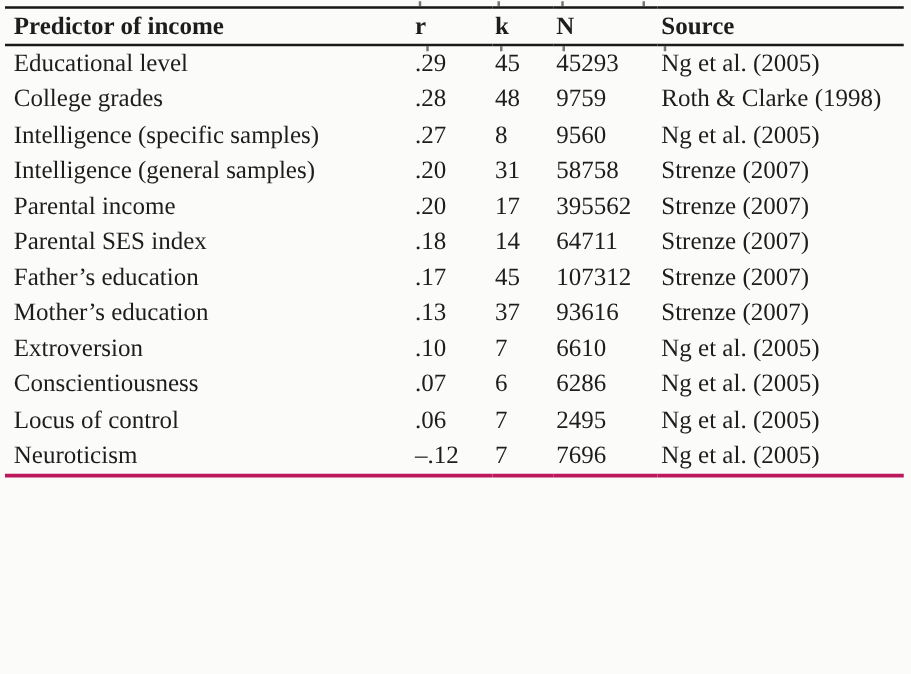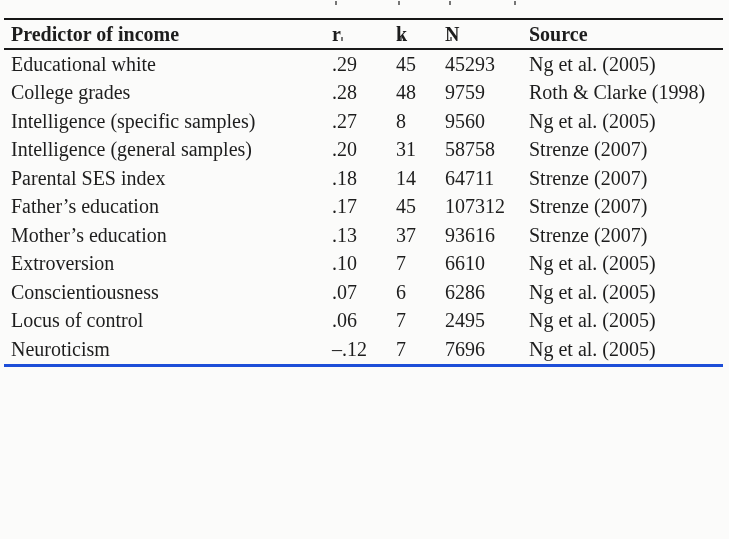--- a/index.html
+++ b/index.html
@@ -16,21 +16,21 @@
   }
   #page {
     position: relative;
     width: 729px;
     height: 539px;
     background: #fbfbfa;
   }
   table.data-table {
     position: absolute;
     left: 4px;
-    top: 18px;
+    top: 5px;
     width: 719px;
     border-collapse: collapse;
     table-layout: fixed;
     font-size: 20px;
   }
   table.data-table th {
     font-weight: bold;
     text-align: left;
     vertical-align: middle;
     height: 28px;
@@ -44,21 +44,21 @@
   table.data-table td {
     text-align: left;
     vertical-align: middle;
     height: 28.5px;
     padding-top: 0;
     padding-bottom: 0;
     white-space: nowrap;
     overflow: hidden;
   }
   table.data-table tbody tr:last-child td {
-    border-bottom: 3px solid #1d4ed8;
+    border-bottom: 3px solid #be185d;
   }
   .c-pred { padding-left: 7px; padding-right: 2px; }
   .c-r    { padding-left: 4px; padding-right: 2px; }
   .c-k    { padding-left: 2px; padding-right: 2px; }
   .c-n    { padding-left: 2px; padding-right: 2px; }
   .c-src  { padding-left: 3px; padding-right: 2px; }
 
   
   .tick {
     position: absolute;
@@ -102,21 +102,21 @@
       <tr>
         <th class="c-pred">Predictor of income</th>
         <th class="c-r">r</th>
         <th class="c-k">k</th>
         <th class="c-n">N</th>
         <th class="c-src">Source</th>
       </tr>
     </thead>
     <tbody>
         <tr>
-      <td class="c-pred">Educational white</td>
+      <td class="c-pred">Educational level</td>
       <td class="c-r">.29</td>
       <td class="c-k">45</td>
       <td class="c-n">45293</td>
       <td class="c-src">Ng et al. (2005)</td>
     </tr>
         <tr>
       <td class="c-pred">College grades</td>
       <td class="c-r">.28</td>
       <td class="c-k">48</td>
       <td class="c-n">9759</td>
@@ -130,20 +130,27 @@
       <td class="c-src">Ng et al. (2005)</td>
     </tr>
         <tr>
       <td class="c-pred">Intelligence (general samples)</td>
       <td class="c-r">.20</td>
       <td class="c-k">31</td>
       <td class="c-n">58758</td>
       <td class="c-src">Strenze (2007)</td>
     </tr>
         <tr>
+      <td class="c-pred">Parental income</td>
+      <td class="c-r">.20</td>
+      <td class="c-k">17</td>
+      <td class="c-n">395562</td>
+      <td class="c-src">Strenze (2007)</td>
+    </tr>
+        <tr>
       <td class="c-pred">Parental SES index</td>
       <td class="c-r">.18</td>
       <td class="c-k">14</td>
       <td class="c-n">64711</td>
       <td class="c-src">Strenze (2007)</td>
     </tr>
         <tr>
       <td class="c-pred">Father’s education</td>
       <td class="c-r">.17</td>
       <td class="c-k">45</td>

